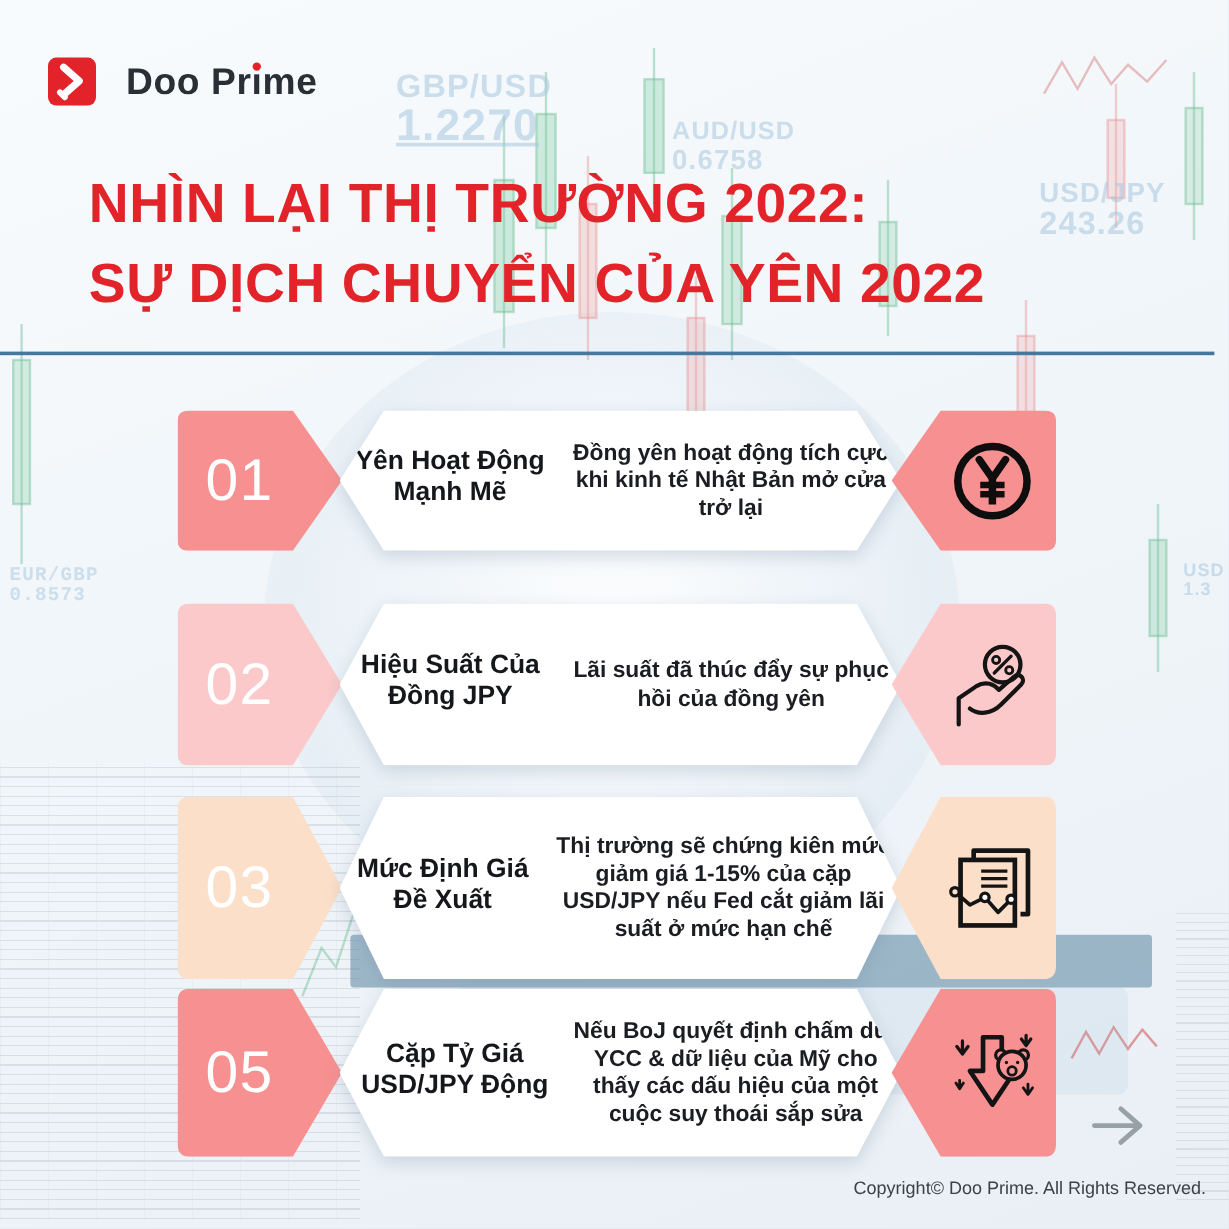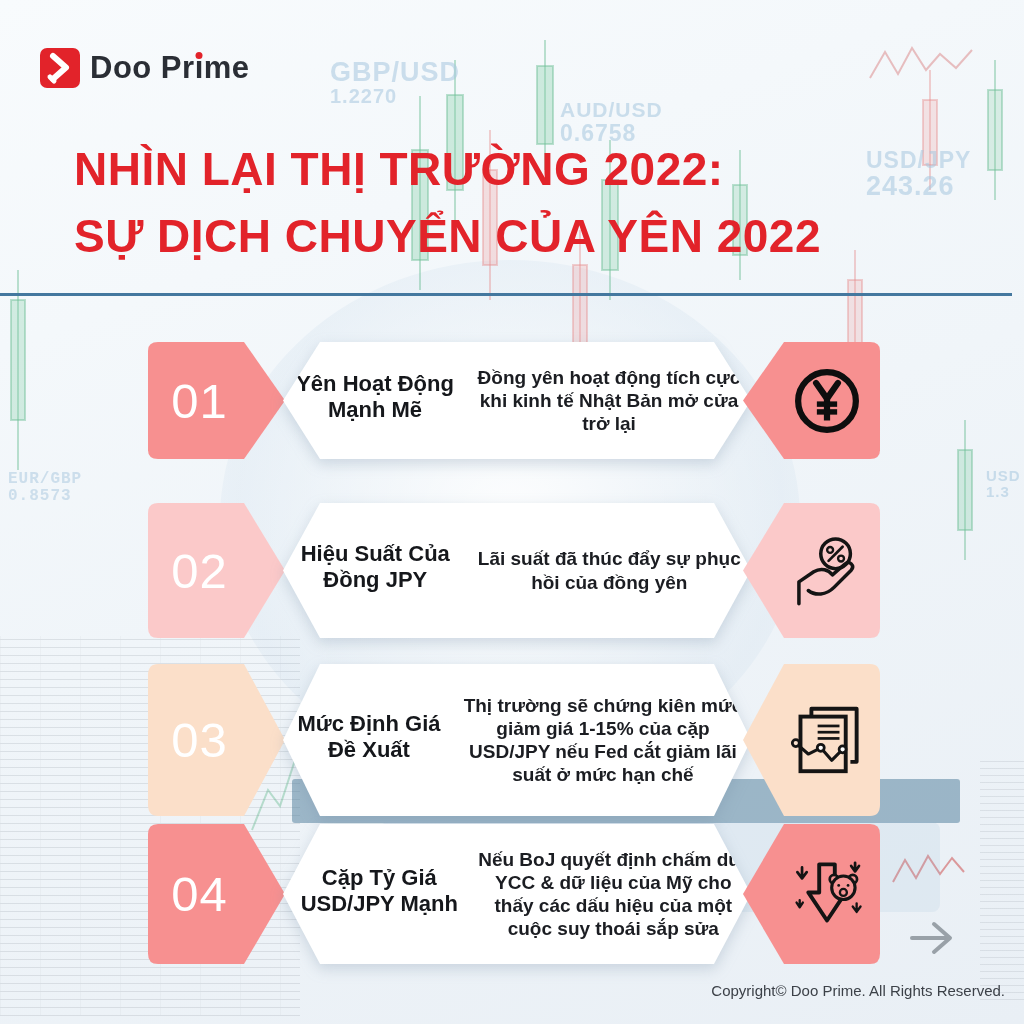--- a/index.html
+++ b/index.html
@@ -5,40 +5,40 @@
   html,body{margin:0;padding:0;background:#dfe6ec;}
   .stage{position:relative;width:1024px;height:1024px;overflow:hidden;
     background:linear-gradient(160deg,#f8fbfd 0%,#f0f5f9 50%,#e9eff5 100%);
     font-family:"Liberation Sans",sans-serif;}
   
   .bg{position:absolute;inset:0;z-index:0;pointer-events:none;}
   .globe{position:absolute;left:220px;top:260px;width:580px;height:520px;border-radius:50%;
     background:radial-gradient(circle,rgba(255,255,255,.85) 0%,rgba(210,225,238,.30) 70%,rgba(210,225,238,0) 100%);}
   .ticker{position:absolute;color:rgba(165,198,222,.55);font-weight:700;letter-spacing:1px;line-height:1.05;text-align:left;}
   .t-gbp{left:330px;top:58px;font-size:27px;}
-  .t-gbp .px{font-size:20px;}
+  .t-gbp .px{font-size:37px;text-decoration:underline;}
   .t-aud{left:560px;top:99px;font-size:21px;}
   .t-aud .px{font-size:23px;}
   .t-jpy{left:866px;top:148px;font-size:23px;}
   .t-jpy .px{font-size:27px;}
   .t-eur{left:8px;top:471px;font-size:16px;color:rgba(165,198,222,.50);font-family:Liberation Mono, monospace;}
   .t-usd{left:986px;top:468px;font-size:15px;color:rgba(165,198,222,.55);text-align:left;}
   .px{display:block;}
   .candles{position:absolute;inset:0;}
   .band-blue{position:absolute;left:292px;top:779px;width:668px;height:44px;border-radius:3px;
     background:rgba(74,122,152,.50);}
   .band-soft{position:absolute;left:380px;top:822px;width:560px;height:90px;
     background:rgba(150,185,210,.14);border-radius:8px;}
   .paper{position:absolute;left:0;top:636px;width:300px;height:380px;opacity:.16;
     background:repeating-linear-gradient(0deg,rgba(90,100,112,.9) 0 1px,transparent 1px 8px),
                repeating-linear-gradient(90deg,rgba(90,100,112,.25) 0 1px,transparent 1px 40px);}
   .paper2{position:absolute;left:980px;top:760px;width:44px;height:240px;opacity:.14;
     background:repeating-linear-gradient(0deg,rgba(90,100,112,.9) 0 1px,transparent 1px 7px);}
   
-  .header{position:absolute;left:40px;top:48px;z-index:3;display:flex;align-items:center;gap:10px;}
+  .header{position:absolute;left:40px;top:48px;z-index:3;display:flex;align-items:center;gap:25px;}
   .logomark{width:40px;height:40px;border-radius:7px;background:#e2232a;position:relative;flex:0 0 auto;}
   .logomark svg{position:absolute;inset:0;}
   .brand{font-size:31px;font-weight:800;color:#2a2e35;letter-spacing:.5px;display:flex;align-items:baseline;}
   .brand-i{position:relative;}
   .brand-i::after{content:"";position:absolute;top:2px;left:50%;transform:translateX(-50%);
     width:7px;height:7px;border-radius:50%;background:#e2232a;}
   
   .title{position:absolute;left:74px;top:136px;z-index:3;color:#e2232a;font-weight:800;
     font-size:46px;line-height:1.45;letter-spacing:.5px;white-space:nowrap;}
   .divider{position:absolute;left:0;top:293px;width:1012px;height:3px;background:#44789f;z-index:2;}
@@ -243,25 +243,25 @@
         </svg>
       </span>
     </div>
   </div>
 
   <div class="row" style="top:824px;height:140px;">
     <div class="numshape">
       <svg viewBox="0 0 137 135" preserveAspectRatio="none">
           <path class="c-salmon" d="M96 0 L137 67.5 L96 135 H10 Q0 135 0 125 V10 Q0 0 10 0 Z"></path>
         </svg>
-      <span class="num">04</span>
-    </div>
-    <div class="whitebox">
-      <div class="inner">
-        <div class="wtitle">Cặp Tỷ Giá USD/JPY Mạnh</div>
+      <span class="num">05</span>
+    </div>
+    <div class="whitebox">
+      <div class="inner">
+        <div class="wtitle">Cặp Tỷ Giá USD/JPY Động</div>
         <div class="wdesc">Nếu BoJ quyết định chấm dứt YCC &amp; dữ liệu của Mỹ cho thấy các dấu hiệu của một cuộc suy thoái sắp sửa</div>
       </div>
     </div>
     <div class="iconshape">
       <svg class="shape" viewBox="0 0 137 135" preserveAspectRatio="none">
           <path class="c-salmon" d="M41 0 H127 Q137 0 137 10 V125 Q137 135 127 135 H41 L0 67.5 Z"></path>
         </svg>
       <span class="icon">
         <svg viewBox="0 0 100 100" fill="none" stroke="#141414">
           <path d="M40 12 H60 V48 H74 L50 84 L26 48 H40 Z" stroke-width="5" stroke-linejoin="round"></path>

